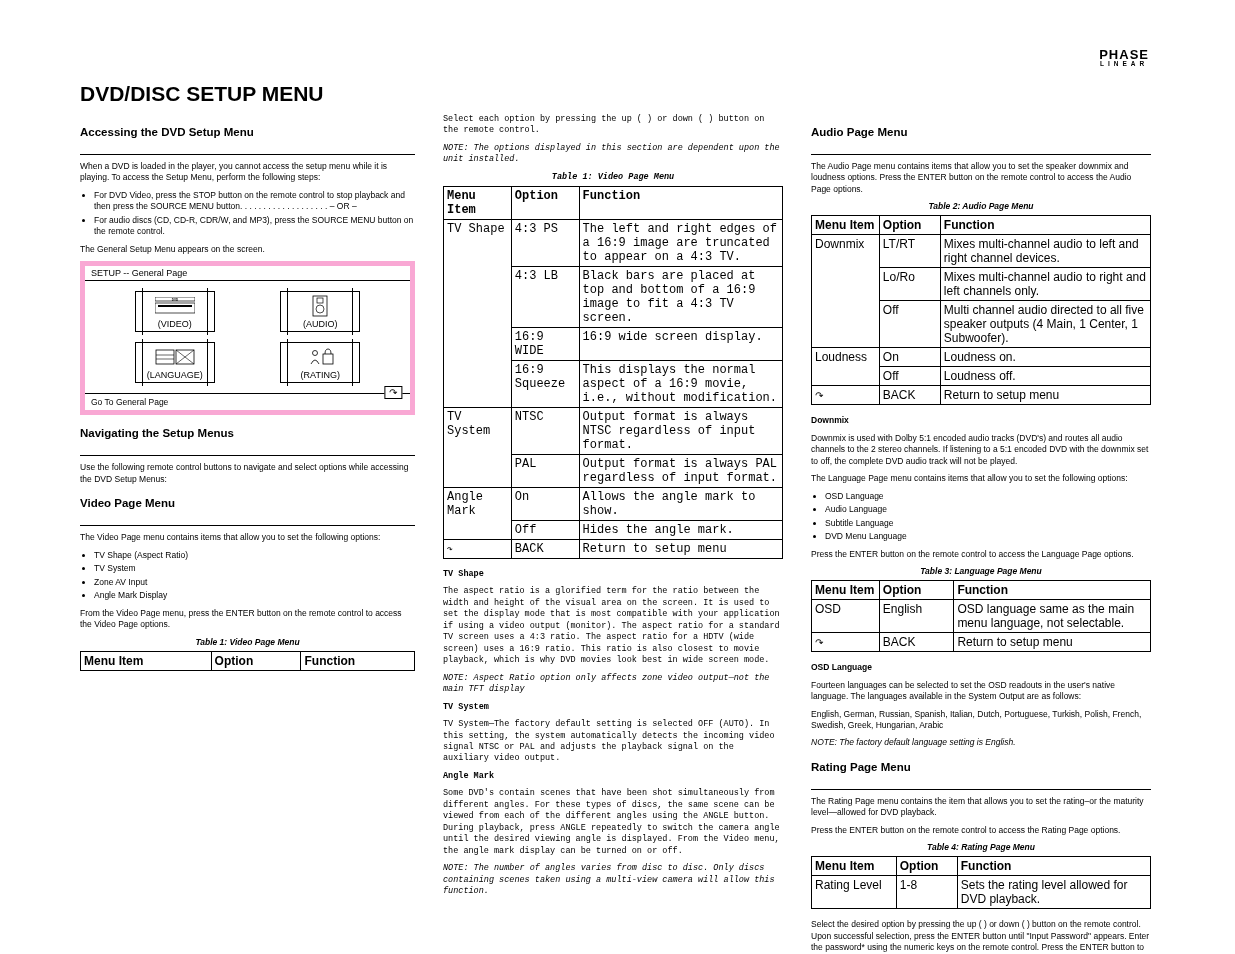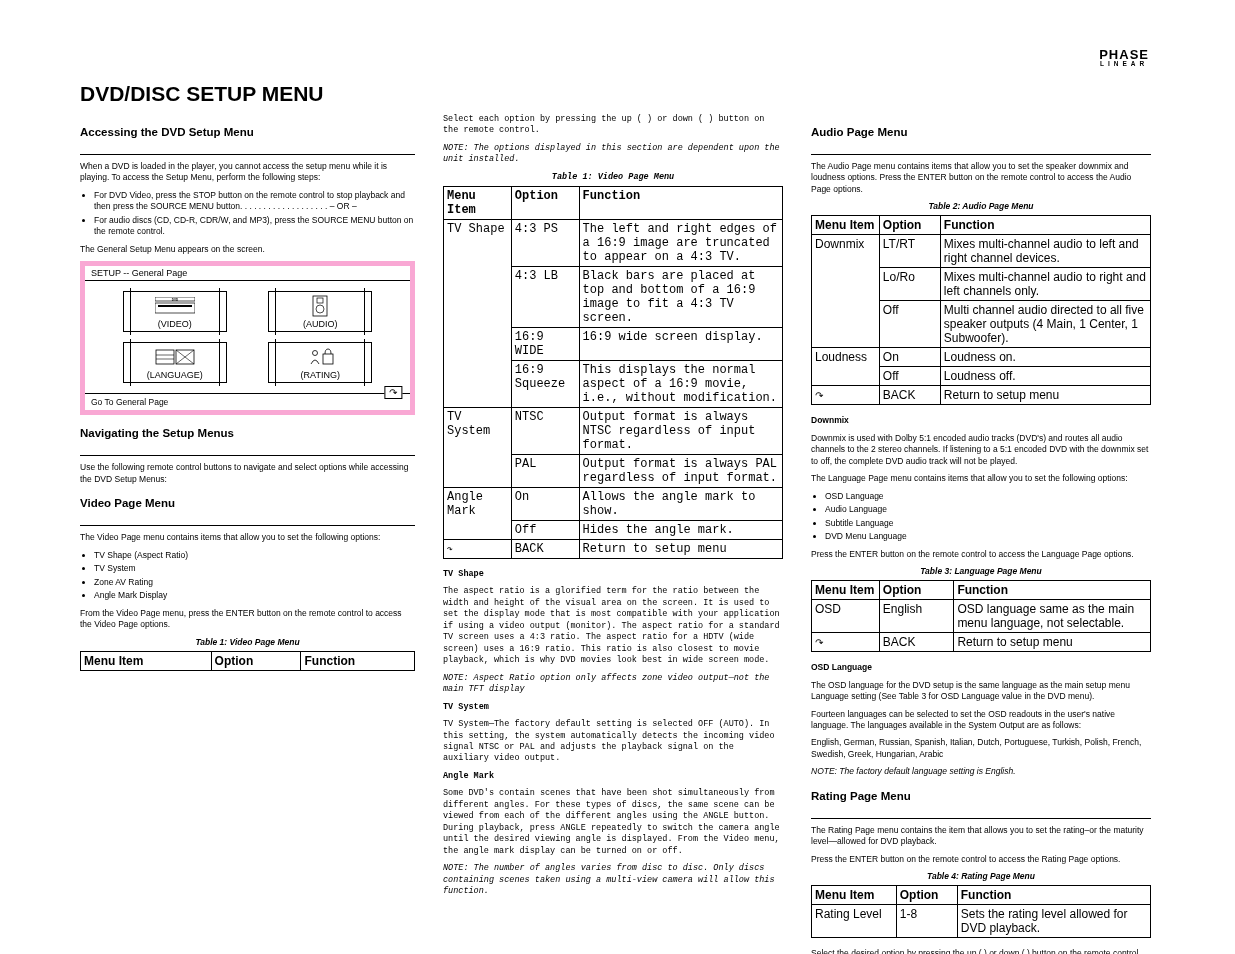--- a/index.html
+++ b/index.html
@@ -82,21 +82,21 @@
     font-weight: normal;
   }
   .screen-grid {
     display: grid;
     grid-template-columns: 1fr 1fr;
     gap: 10px 18px;
     padding: 10px 26px;
     justify-items: center;
   }
   .screen-item {
-    width: 104px;
+    width: 80px;
     border: 1px solid #000;
     text-align: center;
     padding: 3px 0 2px 0;
     position: relative;
   }
   .screen-item::before, .screen-item::after {
     content: "";
     position: absolute;
     top: -4px;
     bottom: -4px;
@@ -219,21 +219,21 @@
     </div>
 
     <h2>Navigating the Setup Menus</h2>
     <p>Use the following remote control buttons to navigate and select options while accessing the DVD Setup Menus:</p>
 
     <h2>Video Page Menu</h2>
     <p>The Video Page menu contains items that allow you to set the following options:</p>
     <ul>
       <li>TV Shape (Aspect Ratio)</li>
       <li>TV System</li>
-      <li>Zone AV Rating</li>
+      <li>Zone AV Input</li>
       <li>Angle Mark Display</li>
     </ul>
     <p>From the Video Page menu, press the ENTER button on the remote control to access the Video Page options.</p>
     <div class="caption">Table 1: Video Page Menu</div>
     <table class="tbl">
       <tbody>
           <tr>
         <th>Menu Item</th>
         <th>Option</th>
         <th>Function</th>
@@ -375,21 +375,20 @@
           </tr>
       <tr>
             <td class="backicon"></td>
           <td>BACK</td>
           <td>Return to setup menu</td>
           </tr>
     </tbody>
       </table>
 
     <p><b>OSD Language</b></p>
-    <p>The OSD language for the DVD setup is the same language as the main setup menu Language setting (See Table 3 for OSD Language value in the DVD menu).</p>
     <p>Fourteen languages can be selected to set the OSD readouts in the user's native language. The languages available in the System Output are as follows:</p>
     <p>English, German, Russian, Spanish, Italian, Dutch, Portuguese, Turkish, Polish, French, Swedish, Greek, Hungarian, Arabic</p>
     <p class="note">NOTE: The factory default language setting is English.</p>
 
     <h2>Rating Page Menu</h2>
     <p>The Rating Page menu contains the item that allows you to set the rating–or the maturity level—allowed for DVD playback.</p>
     <p>Press the ENTER button on the remote control to access the Rating Page options.</p>
     <div class="caption">Table 4: Rating Page Menu</div>
     <table class="tbl">
       <tbody>

